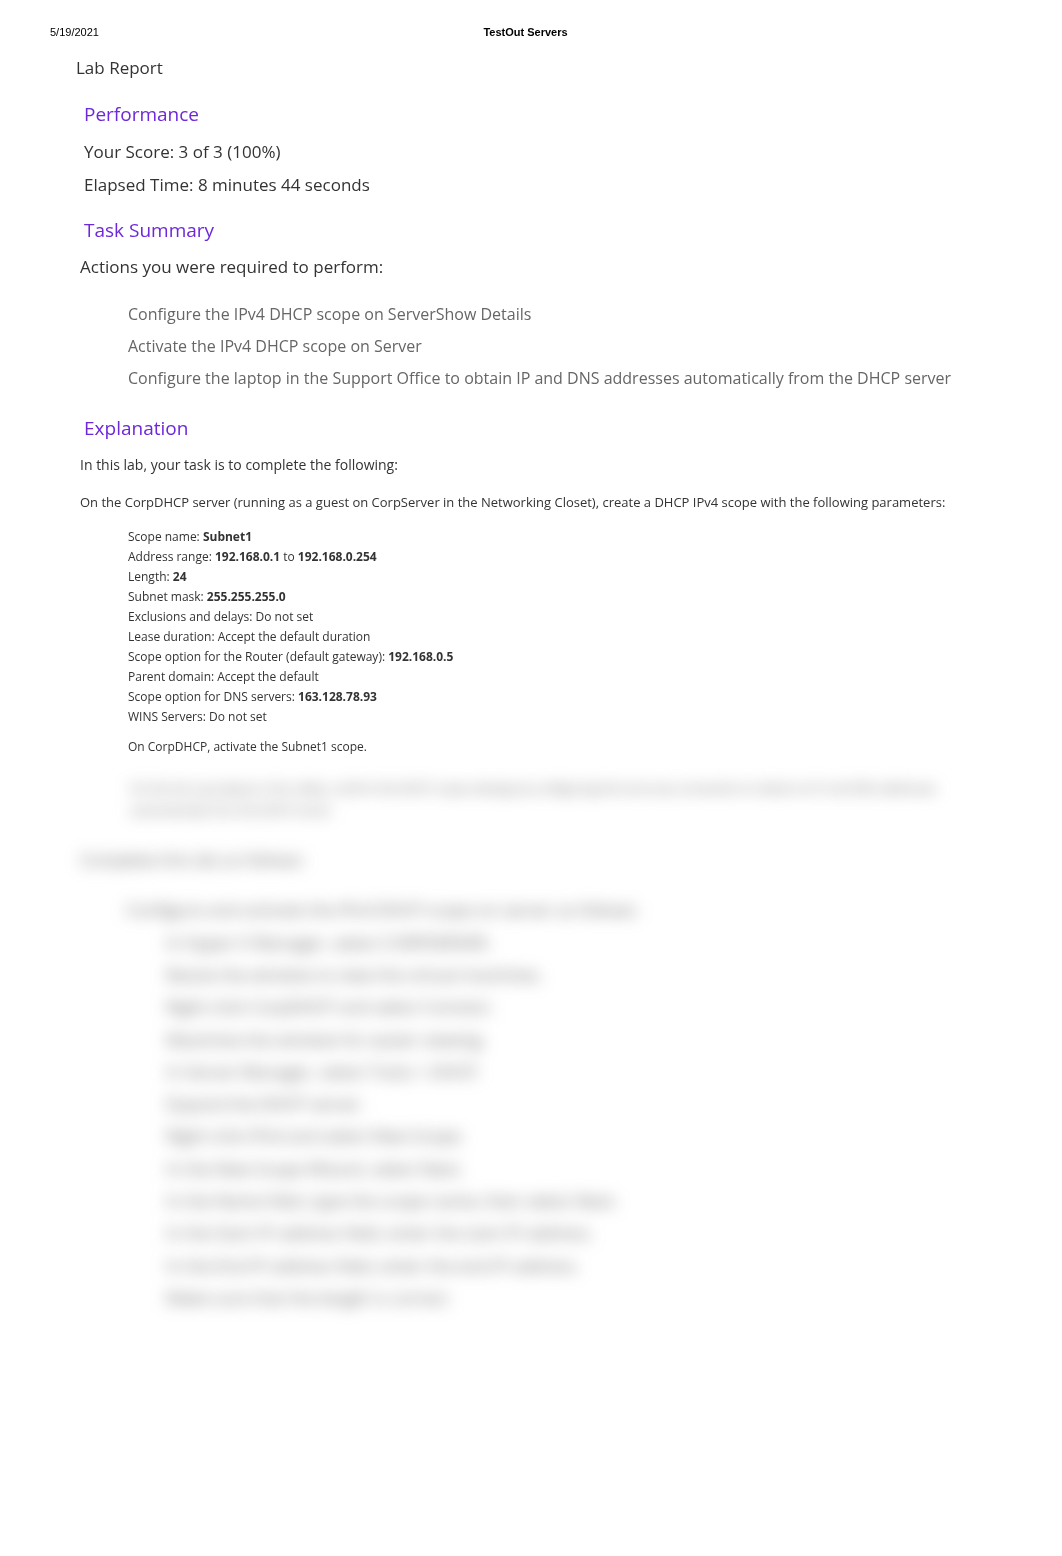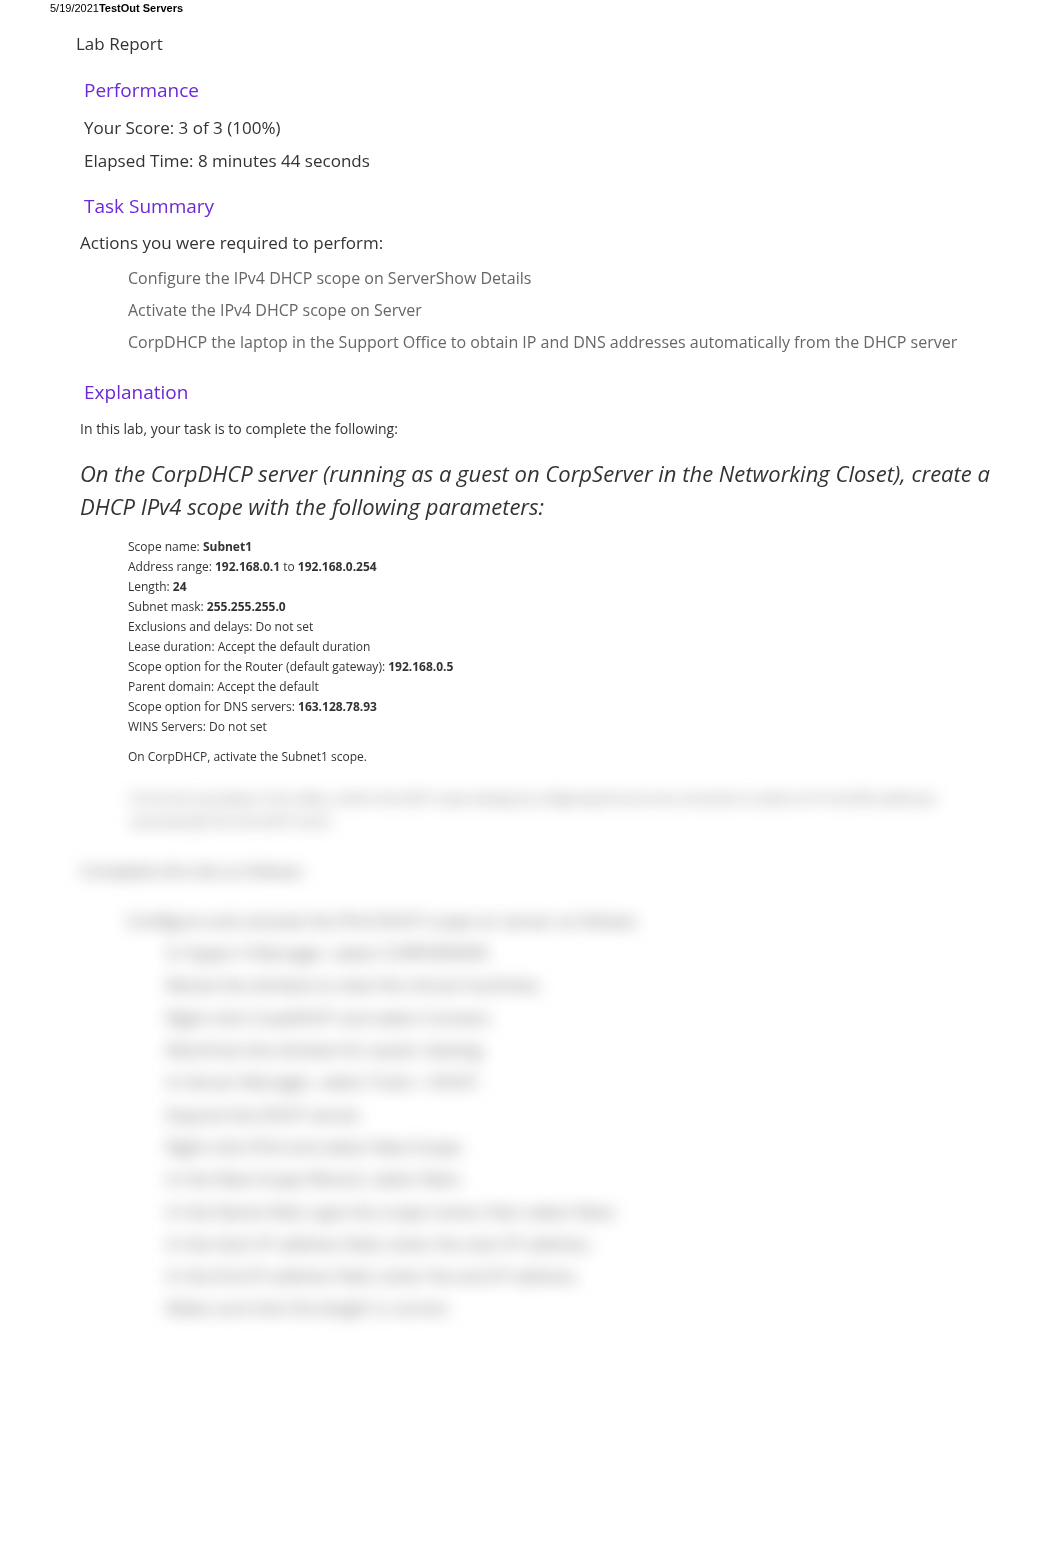--- a/index.html
+++ b/index.html
@@ -6,22 +6,22 @@
   body {
     font-family: "Segoe UI", "Open Sans", -apple-system, BlinkMacSystemFont, sans-serif;
     background: #ffffff;
     width: 1062px;
     color: #333;
     font-size: 16px;
     line-height: 1.5;
   }
   .page-header {
     display: flex;
-    justify-content: flex-start;
-    padding: 0 50px 4px 50px;
+    justify-content: space-between;
+    padding: 24px 50px 4px 50px;
     font-size: 11px;
     color: #000;
     font-family: Arial, sans-serif;
   }
   .page-header .date { }
   .page-header .product { font-weight: 600; }
   .content {
     padding: 0 50px 40px 70px;
   }
   .report-title {
@@ -37,43 +37,43 @@
   .score, .elapsed {
     font-size: 17px;
     padding: 4px 0 4px 14px;
   }
   .actions-intro {
     font-size: 17px;
     padding: 4px 0 4px 10px;
   }
   .action-list {
     padding: 2px 0 6px 20px;
+    margin-top: 12px;
   }
   .action-item {
     position: relative;
     padding: 4px 0 4px 38px;
     color: #666;
   }
   .action-item::before {
     content: "";
     position: absolute;
     left: 16px;
     top: 7px;
     width: 13px;
     height: 13px;
     border-radius: 2px;
   }
   .explain-intro {
     font-size: 14px;
     padding: 6px 0 16px 10px;
   }
   .explain-para {
-    font-size: 22px;
+    font-size: 13px;
     padding: 2px 10px 14px 10px;
-    font-style: italic;
   }
   .bullet-list {
     padding: 0 0 10px 30px;
   }
   .bullet-item {
     position: relative;
     padding: 1px 0 1px 28px;
     font-size: 12px;
   }
   .bullet-item::before {
@@ -117,21 +117,21 @@
   </div>
   <div class="elapsed">
     <span>Elapsed Time: </span><span>8 minutes 44 seconds</span>
   </div>
 
   <div class="section-heading">Task Summary</div>
   <div class="actions-intro">Actions you were required to perform:</div>
   <div class="action-list">
     <div class="action-item">Configure the IPv4 DHCP scope on ServerShow Details</div>
     <div class="action-item">Activate the IPv4 DHCP scope on Server</div>
-    <div class="action-item">CorpDHCP the laptop in the Support Office to obtain IP and DNS addresses automatically from the DHCP server</div>
+    <div class="action-item">Configure the laptop in the Support Office to obtain IP and DNS addresses automatically from the DHCP server</div>
   </div>
 
   <div class="section-heading">Explanation</div>
   <div class="explain-intro">In this lab, your task is to complete the following:</div>
   <div class="explain-para">On the CorpDHCP server (running as a guest on CorpServer in the Networking Closet), create a DHCP IPv4 scope with the following parameters:</div>
 
   <div class="bullet-list">
     <div class="bullet-item">
       <span>Scope name: </span><span class="bold">Subnet1</span>
     </div>

